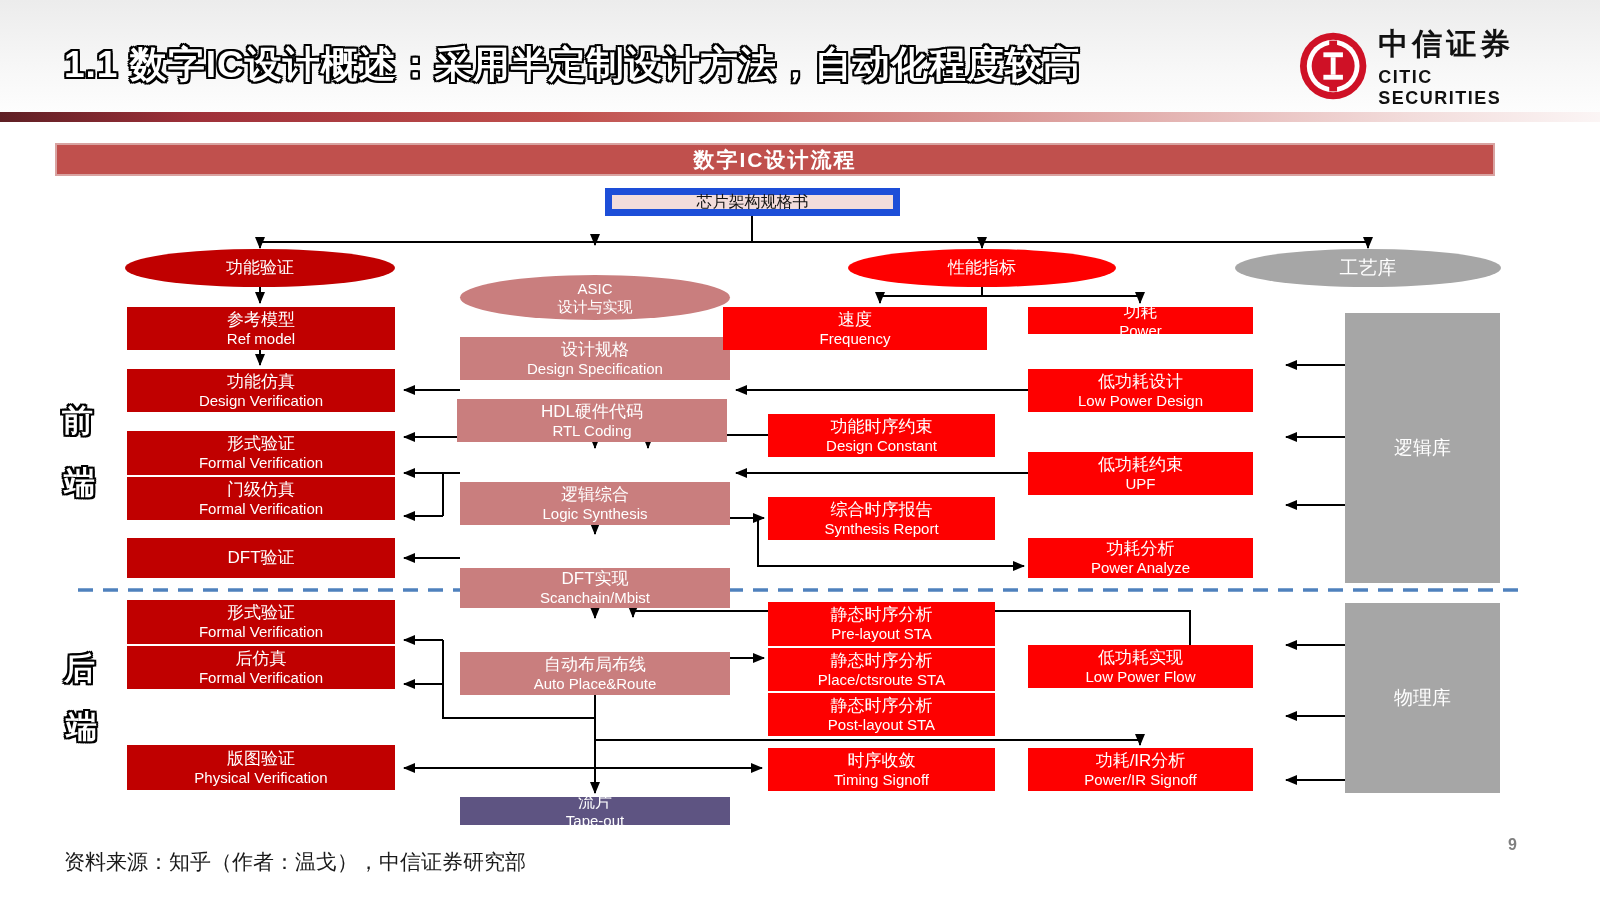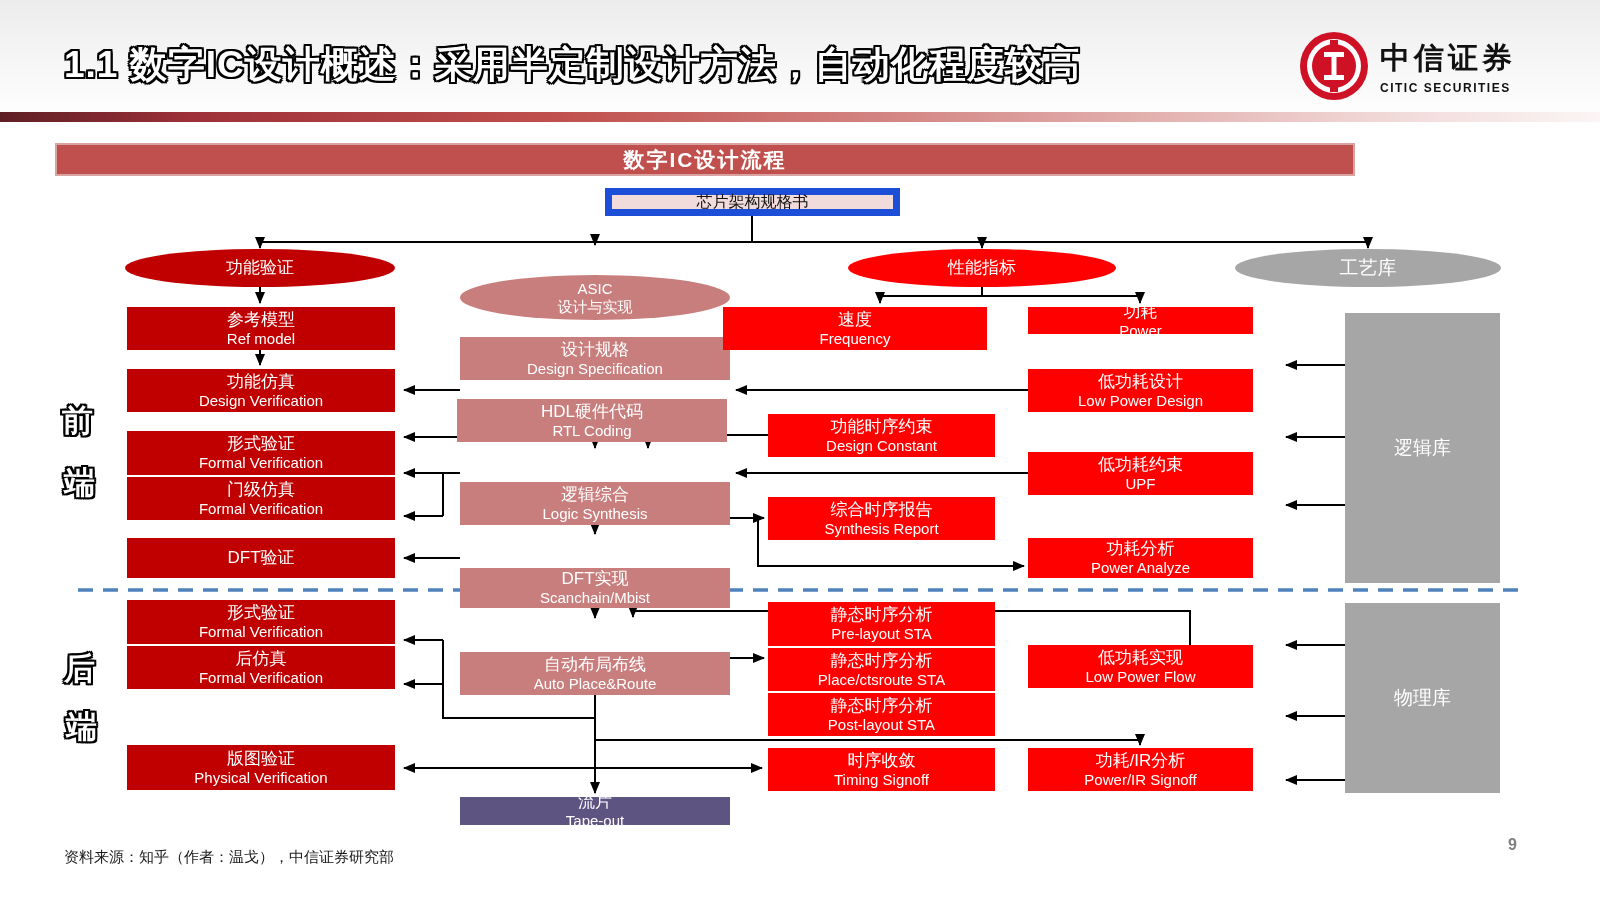--- a/index.html
+++ b/index.html
@@ -16,23 +16,23 @@
     text-shadow:-2px -2px 0 #000,2px -2px 0 #000,-2px 2px 0 #000,2px 2px 0 #000,
                  0 -2px 0 #000,0 2px 0 #000,-2px 0 0 #000,2px 0 0 #000;
     white-space:nowrap;
   }
   #gradient-bar{position:absolute;left:0;top:112px;width:1600px;height:10px;
     background:linear-gradient(90deg,#5e1f24 0%,#9e3039 12%,#c0504d 35%,#d99694 62%,#f2dcdb 88%,#fbf5f5 100%);}
   
   #logo{position:absolute;left:1298px;top:28px;width:260px;height:76px;display:flex;align-items:center;}
   #logo-text{margin-left:10px;}
   #logo-cn{font-size:30px;font-weight:bold;color:#111;font-family:"Liberation Serif","DejaVu Serif",serif;letter-spacing:4px;}
-  #logo-en{font-size:12px;font-weight:bold;color:#111;letter-spacing:1.5px;margin-top:2px;}
-  
-  #banner{position:absolute;left:55px;top:143px;width:1300px;height:33px;
+  #logo-en{font-size:18px;font-weight:bold;color:#111;letter-spacing:1.5px;margin-top:2px;}
+  
+  #banner{position:absolute;left:55px;top:143px;width:1440px;height:33px;
     background:var(--banner-red);border:2px solid #d9a3a1;box-sizing:border-box;
     display:flex;align-items:center;justify-content:center;
     color:#fff;font-size:21px;font-weight:bold;letter-spacing:2px;}
   
   #spec-box{position:absolute;left:605px;top:188px;width:295px;height:28px;
     background:var(--light-pink);border:7px solid #1d4ed8;box-sizing:border-box;
     display:flex;align-items:center;justify-content:center;color:#111;font-size:16px;}
   
   .node{position:absolute;display:flex;flex-direction:column;align-items:center;justify-content:center;
     color:#fff;text-align:center;line-height:1.18;box-sizing:border-box;}
@@ -48,21 +48,21 @@
   
   .side-label{position:absolute;font-size:31px;font-weight:bold;color:#fff;
     text-shadow:-2px -2px 0 #000,2px -2px 0 #000,-2px 2px 0 #000,2px 2px 0 #000,
                  0 -2px 0 #000,0 2px 0 #000,-2px 0 0 #000,2px 0 0 #000;}
   
   #wires{position:absolute;left:0;top:0;z-index:1;}
   .node,#spec-box,#banner{z-index:2;}
   .wire{stroke:#000;stroke-width:2;fill:none;}
   .divider{stroke:var(--divider-blue);stroke-width:3.5;fill:none;}
   
-  #footer-source{position:absolute;left:64px;top:848px;font-size:15px;color:#1a1a1a;}
+  #footer-source{position:absolute;left:64px;top:848px;font-size:21px;color:#1a1a1a;}
   #page-number{position:absolute;left:1508px;top:836px;font-size:16px;font-weight:bold;color:#7f7f7f;}
 </style>
 </head>
 <body>
 
 <div id="slide">
 
   <div id="header-bg"></div>
   <div id="page-title">1.1 数字IC设计概述：采用半定制设计方法，自动化程度较高</div>
   <div id="gradient-bar"></div>

